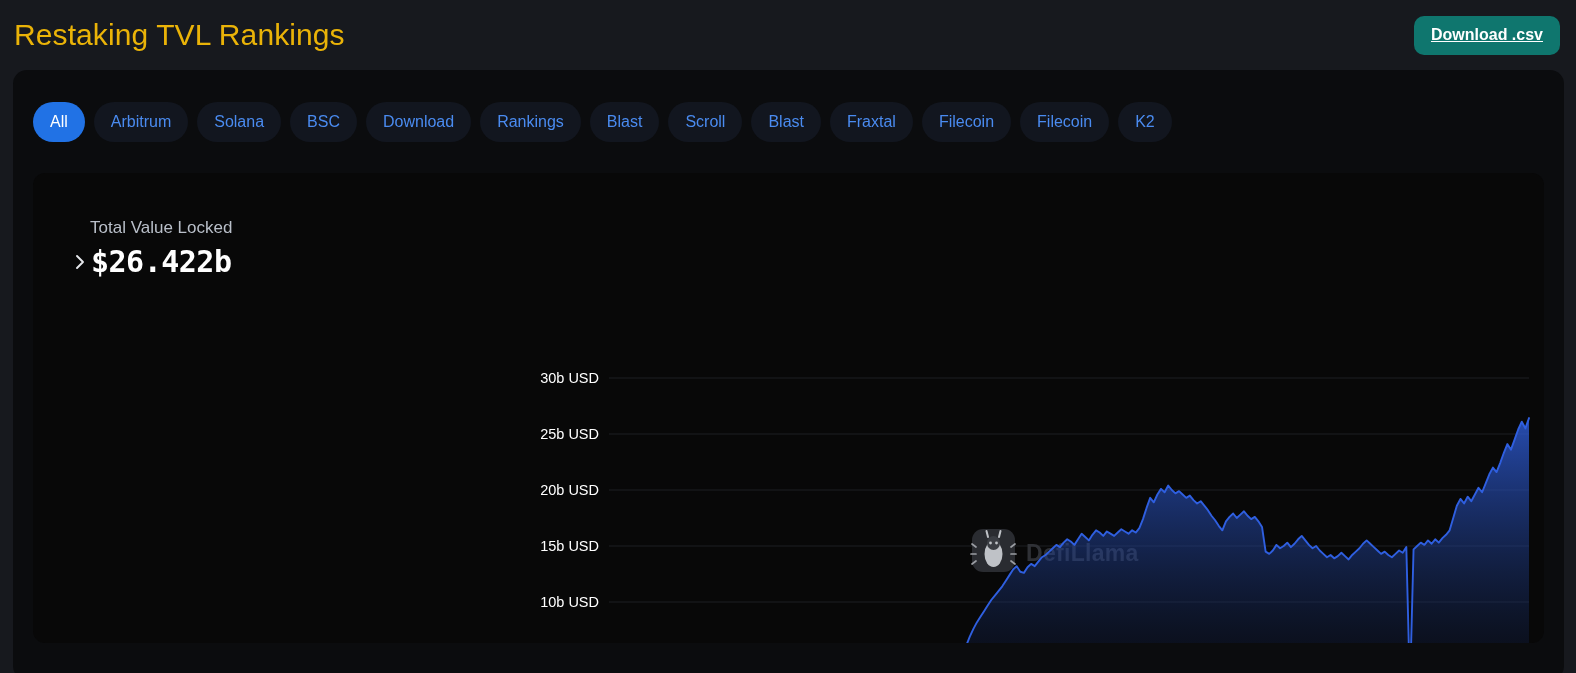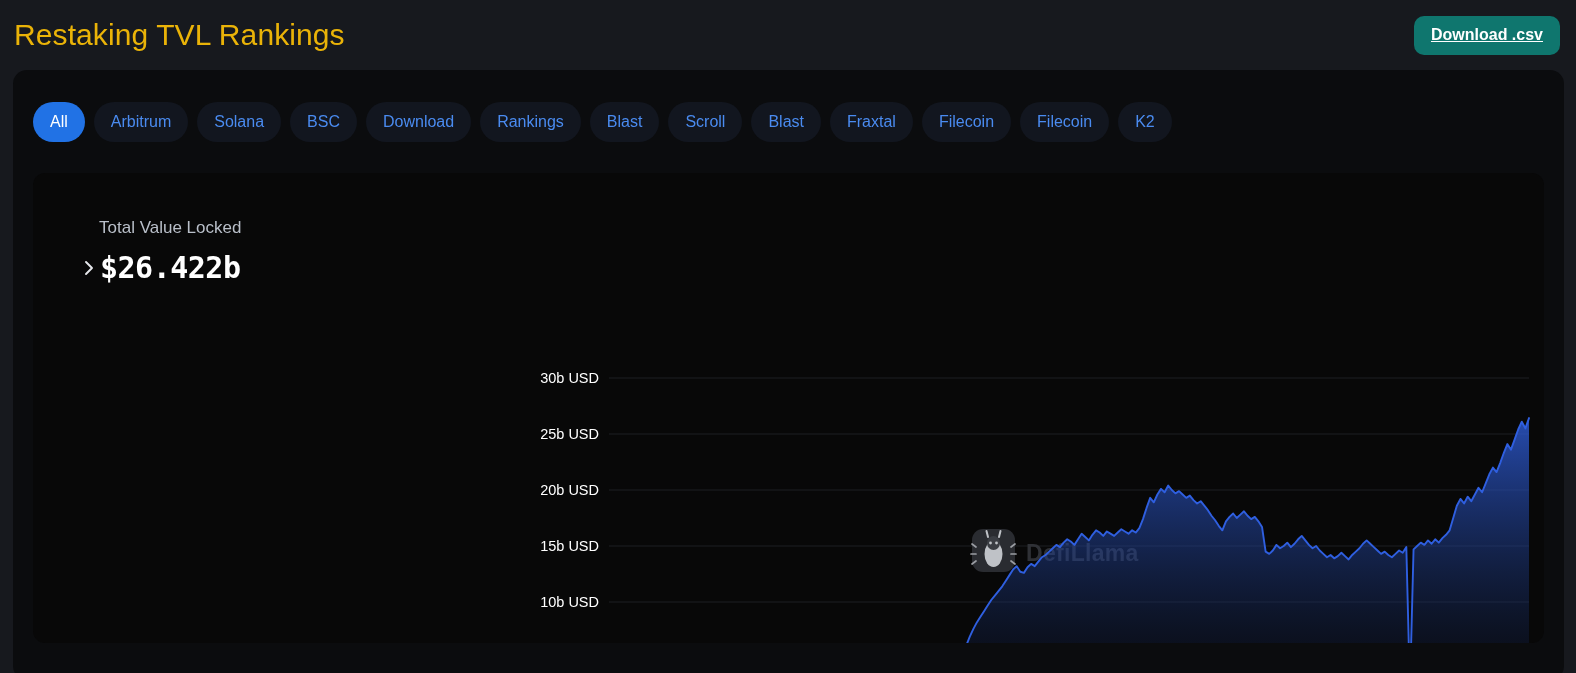--- a/index.html
+++ b/index.html
@@ -64,31 +64,31 @@
   .chart-panel {
     position: absolute; left: 20px; top: 103px;
     width: 1511px; height: 470px;
     background: #080808;
     border-radius: 12px;
     overflow: hidden;
   }
 
   
   .stats-col {
-    position: absolute; left: 17px; top: 0;
+    position: absolute; left: 8px; top: 0;
     width: 492px; height: 470px;
     padding: 45px 0 0 30px;
   }
   .tvl-label {
     font-size: 17px; color: #b9bfc9; font-weight: 400;
     margin-left: 19px;
   }
   .tvl-row {
     display: flex; align-items: center;
-    margin-top: 12px; margin-left: 0px;
+    margin-top: 6px; margin-left: 0px;
   }
   .chev {
     width: 18px; height: 26px;
     display: flex; align-items: center; justify-content: center;
     color: #e6e8ec; cursor: pointer; flex: 0 0 auto;
   }
   .tvl-value {
     font-family: "DejaVu Sans Mono", monospace;
     font-size: 30px; font-weight: 700; color: #ffffff;
     letter-spacing: -.5px; margin-left: 2px;

